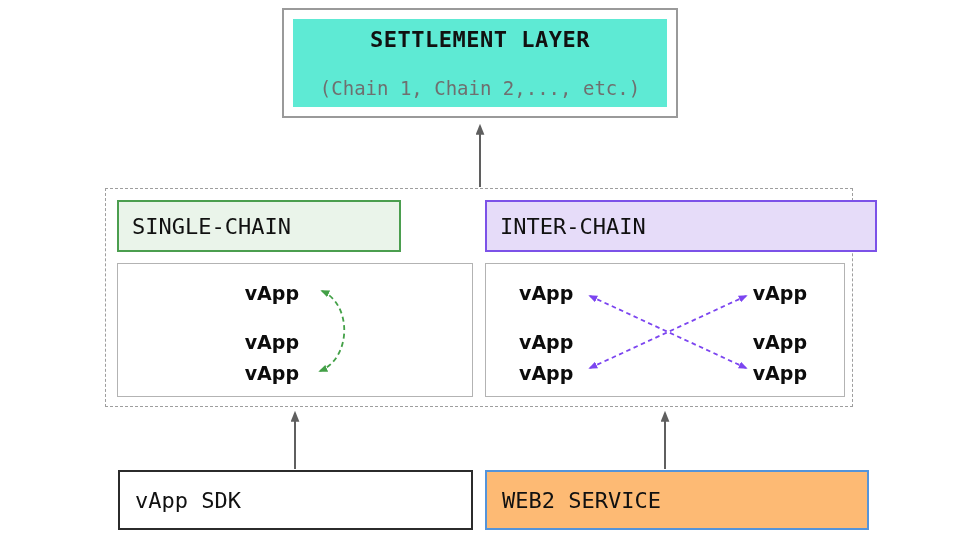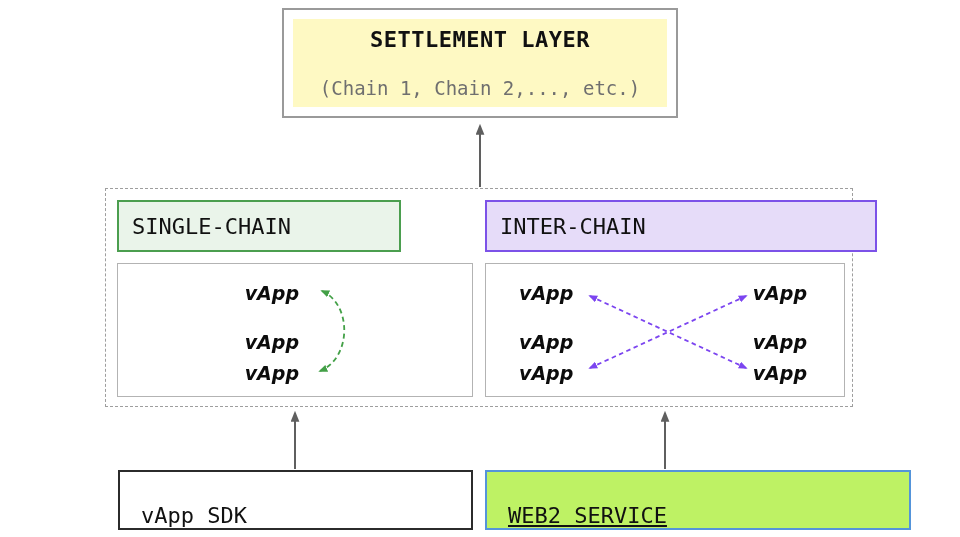--- a/index.html
+++ b/index.html
@@ -7,21 +7,21 @@
     position:relative;width:960px;height:537px;background:#ffffff;
     font-family:"DejaVu Sans Mono","Liberation Mono",monospace;color:#161616;
     overflow:hidden;
   }
   
   .settlement{
     position:absolute;left:282px;top:8px;width:396px;height:110px;
     border:2px solid #9a9a9a;background:#ffffff;box-sizing:border-box;padding:9px;
   }
   .settlement-inner{
-    width:100%;height:100%;background:#fef9c3;
+    width:100%;height:100%;background:#5eead4;
     display:flex;flex-direction:column;align-items:center;justify-content:center;gap:11px;
   }
   .settlement-title{font-size:22px;font-weight:600;letter-spacing:.5px;color:#111;}
   .settlement-sub{font-size:19px;color:#6f6f6f;margin-top:14px;}
 
   
   .vapp-layer{
     position:absolute;left:105px;top:188px;width:748px;height:219px;
     border:1px dashed #9e9e9e;box-sizing:border-box;background:transparent;
   }
@@ -37,34 +37,34 @@
   
   .group-body{
     position:absolute;top:263px;height:134px;background:#ffffff;
     border:1px solid #b3b3b3;box-sizing:border-box;
   }
   .single-body{left:117px;width:356px;}
   .inter-body{left:485px;width:360px;}
 
   .vapp{
     position:absolute;font-family:"DejaVu Sans","Liberation Sans",sans-serif;
-    font-style:italic;font-weight:600;font-size:19px;height:24px;line-height:24px;color:#0c0c0c;
+    font-weight:600;font-size:19px;height:24px;line-height:24px;color:#0c0c0c;
   }
   .single-body .vapp{left:0;width:181px;text-align:right;}
   .row-0{top:17px;} .row-1{top:66px;} .row-2{top:97px;}
   .vapp-left{left:33px;}
   .vapp-right{right:37px;text-align:right;}
 
   
   .source-box{
     position:absolute;top:470px;height:60px;box-sizing:border-box;
-    display:flex;align-items:flex-end;padding-left:21px;font-size:22px;color:#111;
+    display:flex;align-items:center;padding-left:15px;font-size:22px;color:#111;
   }
   .sdk-box{left:118px;width:355px;background:#ffffff;border:2px solid #2b2b2b;}
-  .web2-box{left:485px;width:426px;background:#bef264;border:2px solid #5494da;text-decoration:underline;}
+  .web2-box{left:485px;width:384px;background:#fdba74;border:2px solid #5494da;}
 
   
   .overlay{position:absolute;left:0;top:0;width:960px;height:537px;pointer-events:none;}
 </style>
 </head>
 <body>
 
 <div class="canvas">
 
   <div class="settlement">

